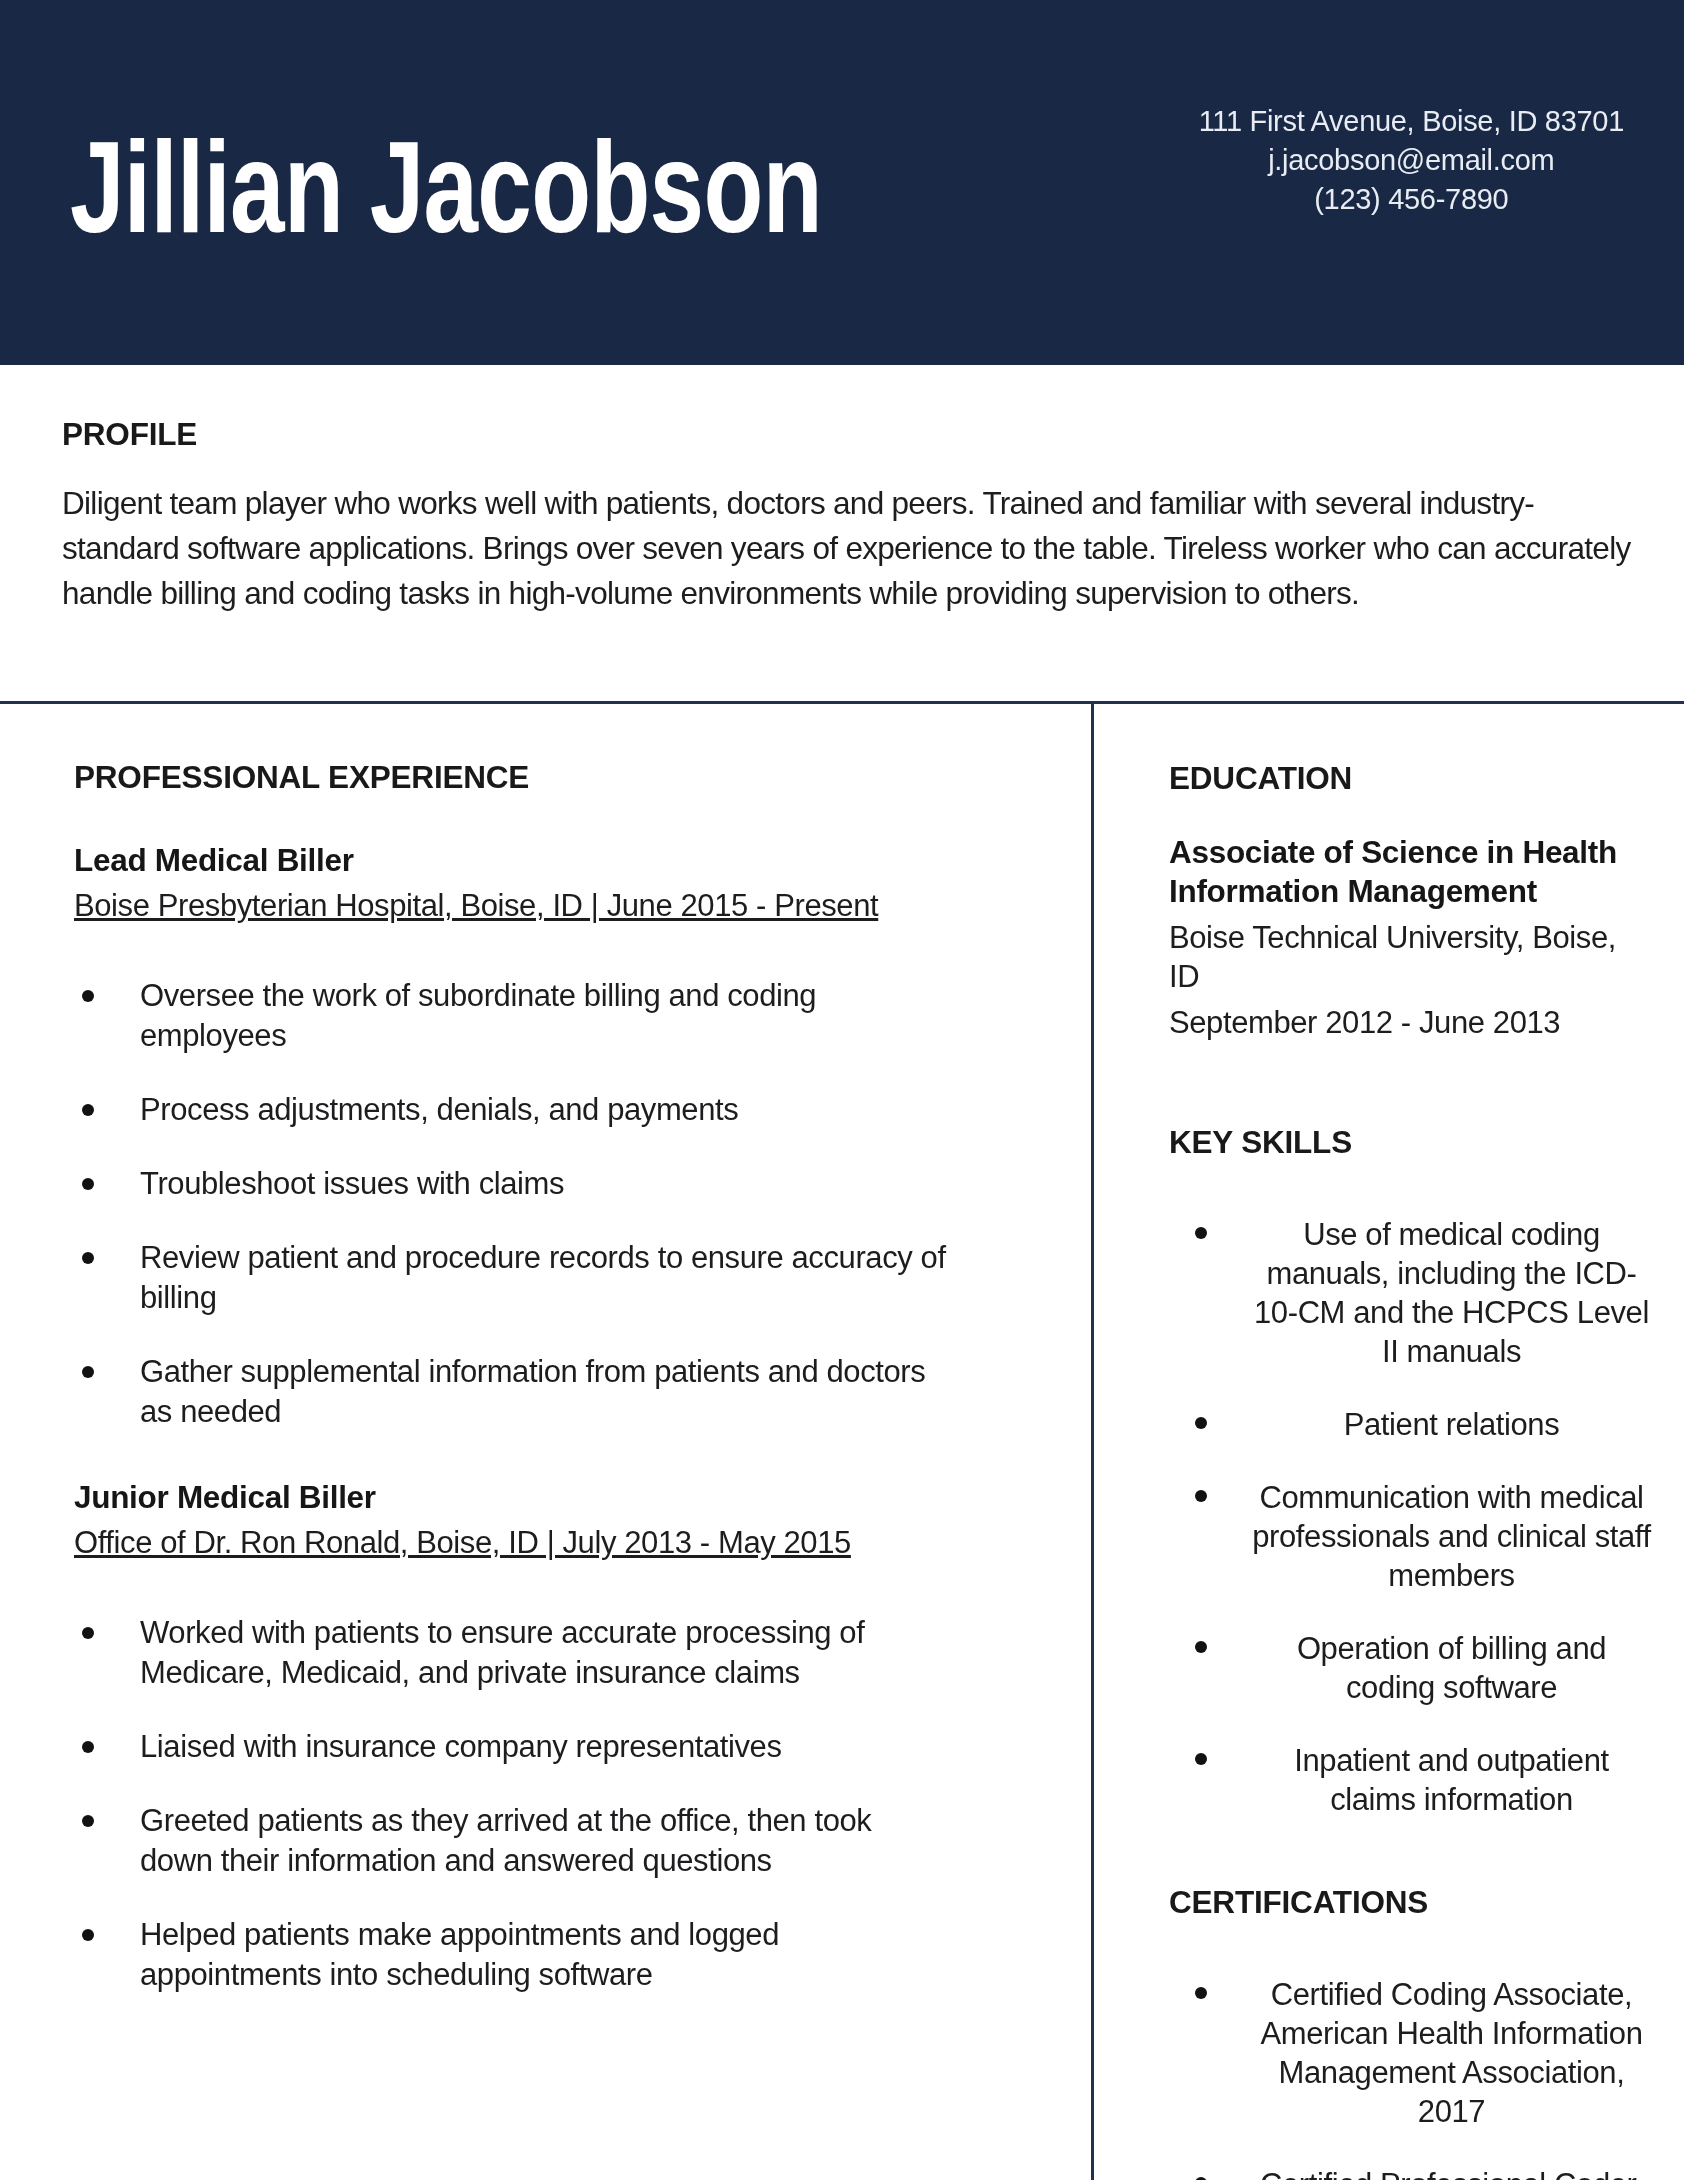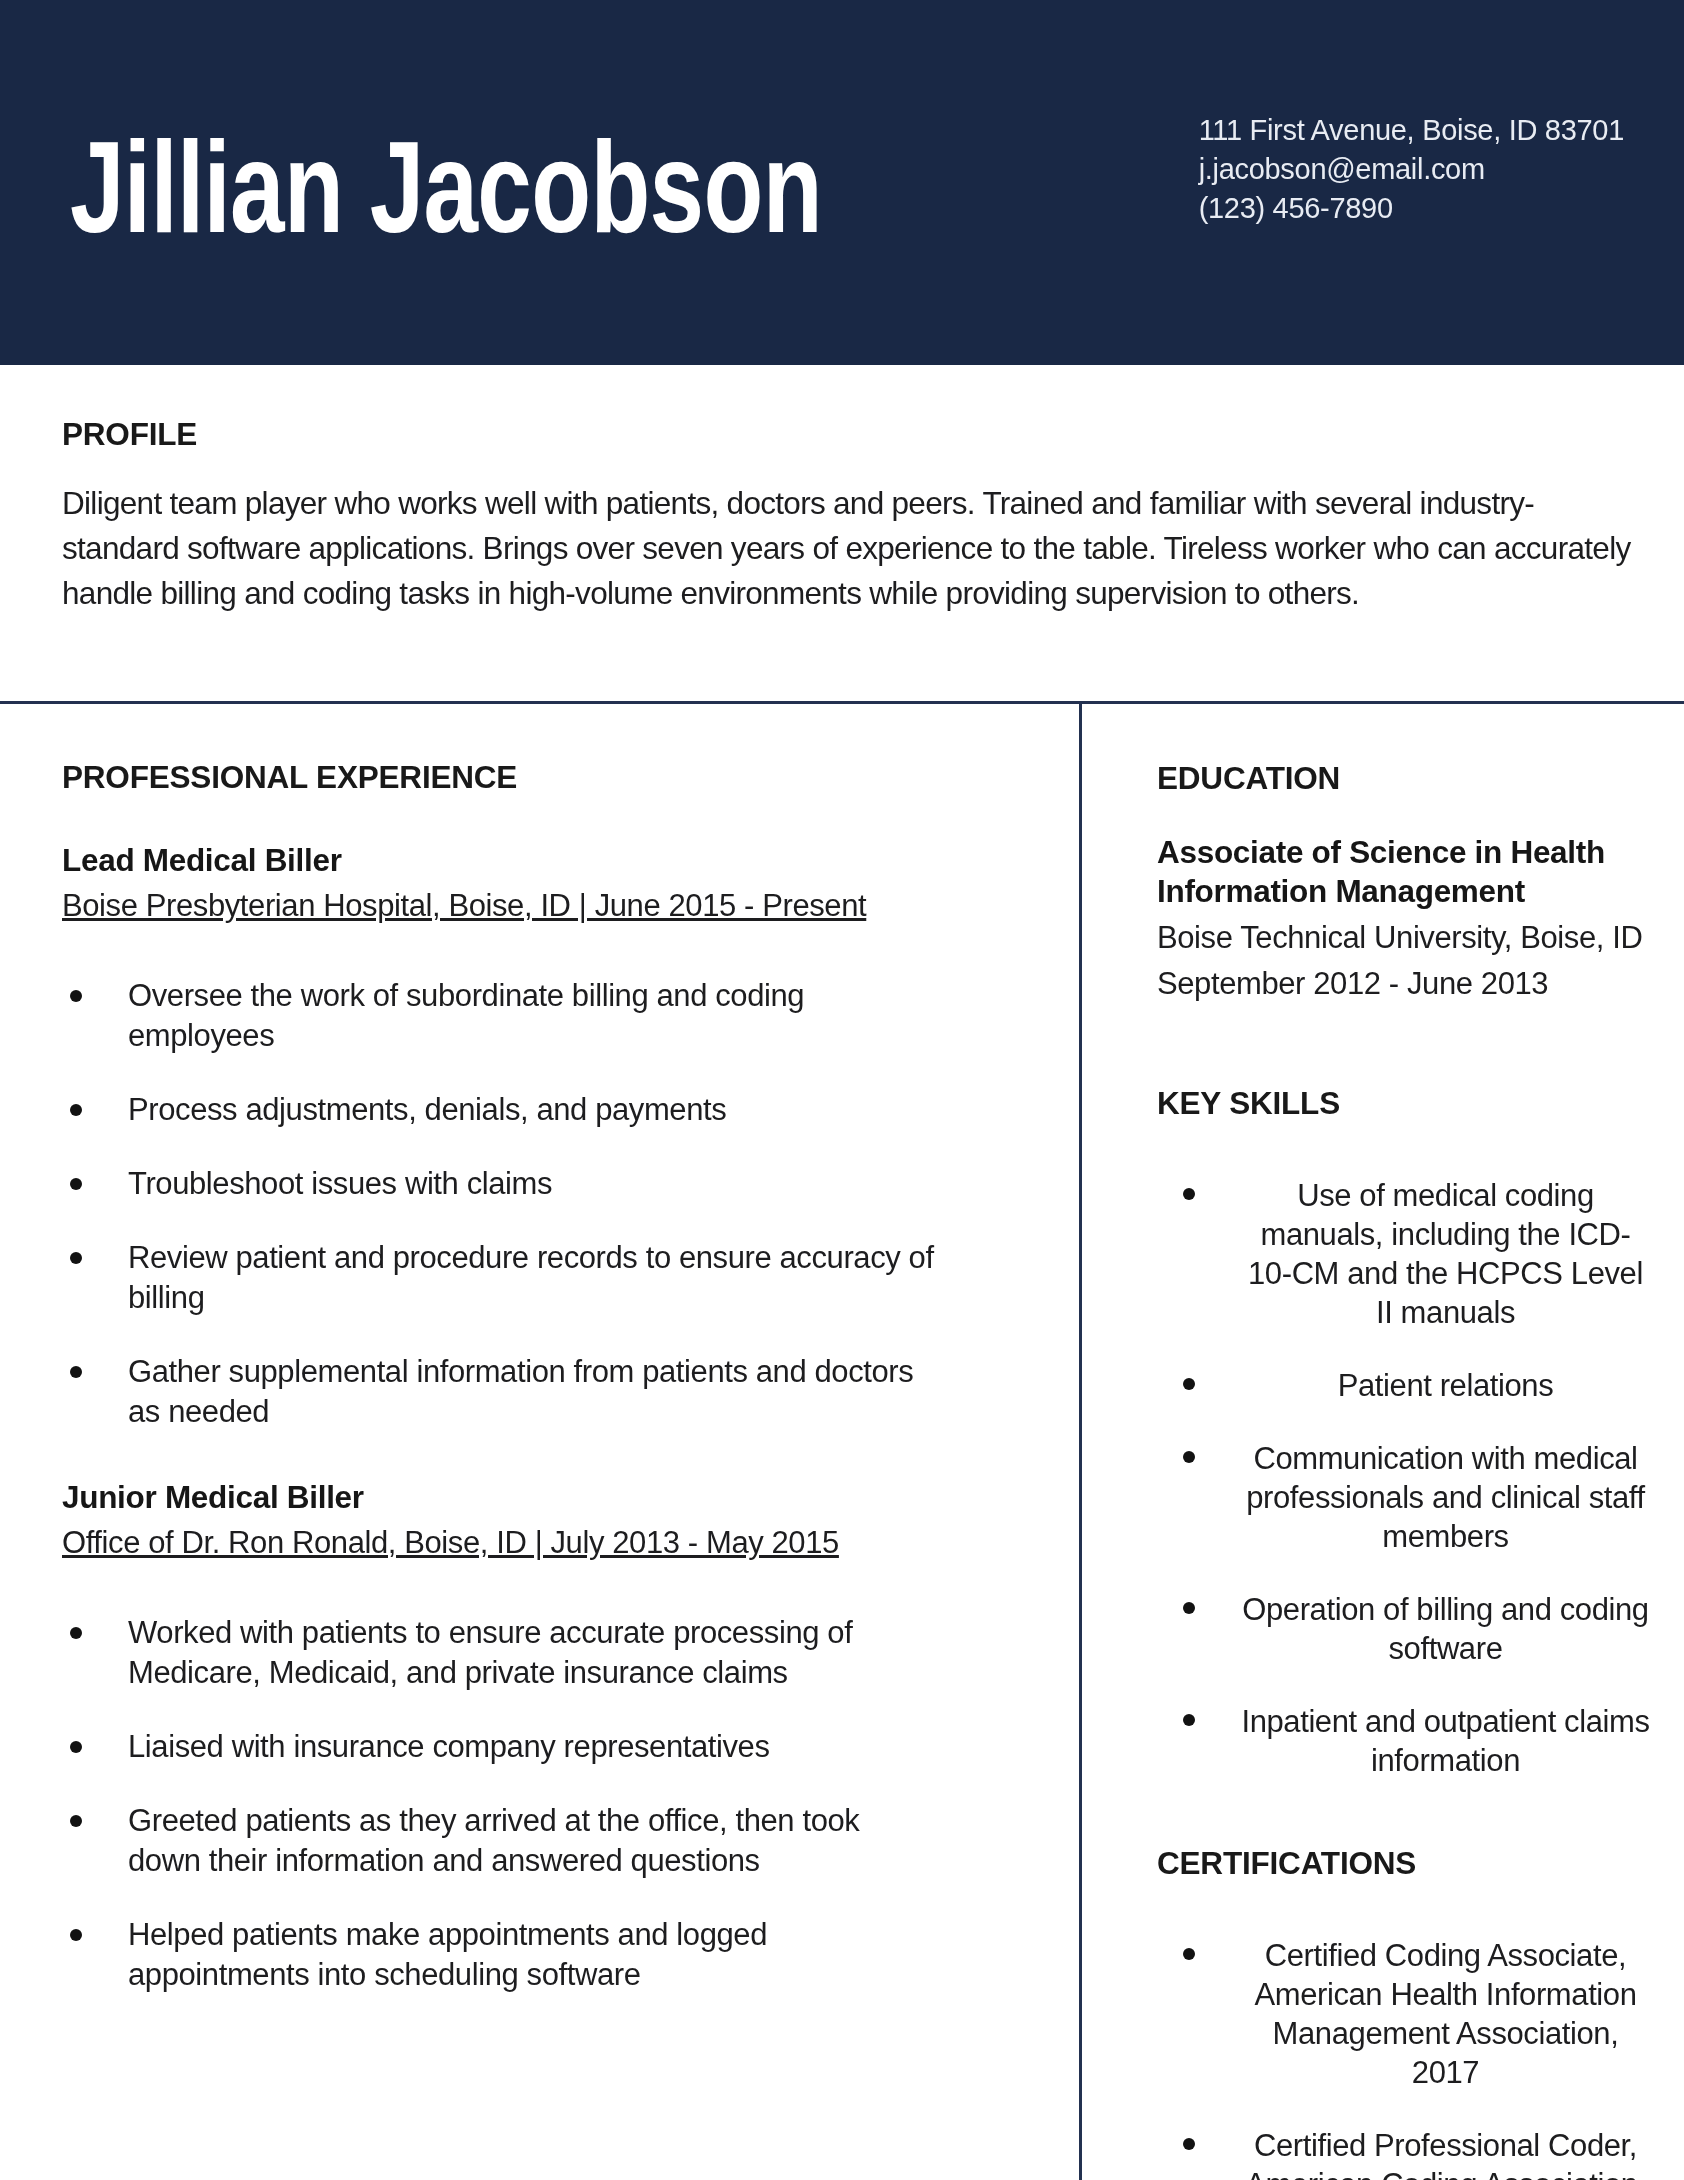--- a/index.html
+++ b/index.html
@@ -30,23 +30,23 @@
     color: var(--name-color, #ffffff);
     font-size: 129px;
     font-weight: 700;
     letter-spacing: -0.9px;
     white-space: nowrap;
     transform: scaleX(0.76);
     transform-origin: left center;
   }
   .contact {
     position: absolute;
-    top: 111px;
+    top: 102px;
     right: 61px;
-    text-align: left;
+    text-align: center;
     color: var(--contact-color, #e8ecf3);
     font-size: 29px;
     line-height: 39px;
     letter-spacing: -0.3px;
   }
 
   
   .profile {
     margin: 51px 31px 0 62px;
   }
@@ -76,20 +76,21 @@
   }
 
   
   .columns {
     position: absolute;
     top: 704px;
     left: 0;
     width: 100%;
     height: 1476px;
     display: flex;
+    padding-left: 12px;
   }
   .col-left {
     width: 1079px;
     padding: 55px 141px 0 62px;
   }
   .col-right {
     flex: 1;
     border-left: 3.4px solid var(--divider, #233150);
     padding: 56px 34px 0 75px;
   }

